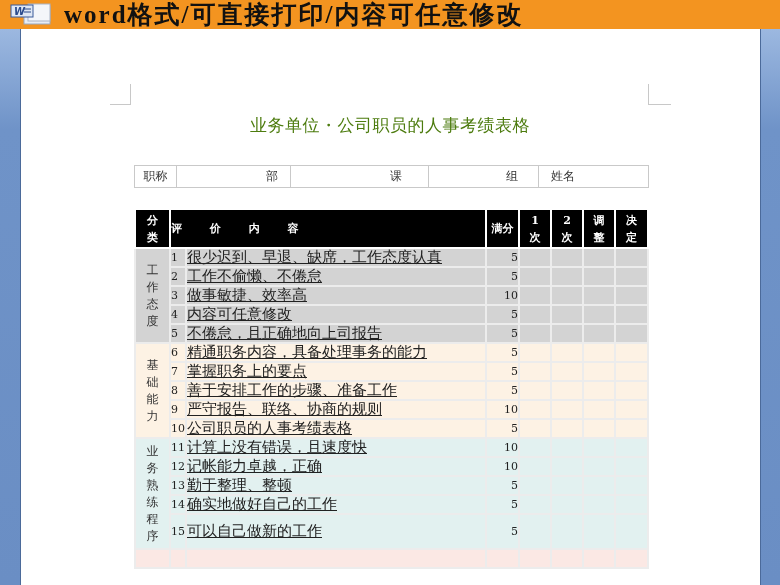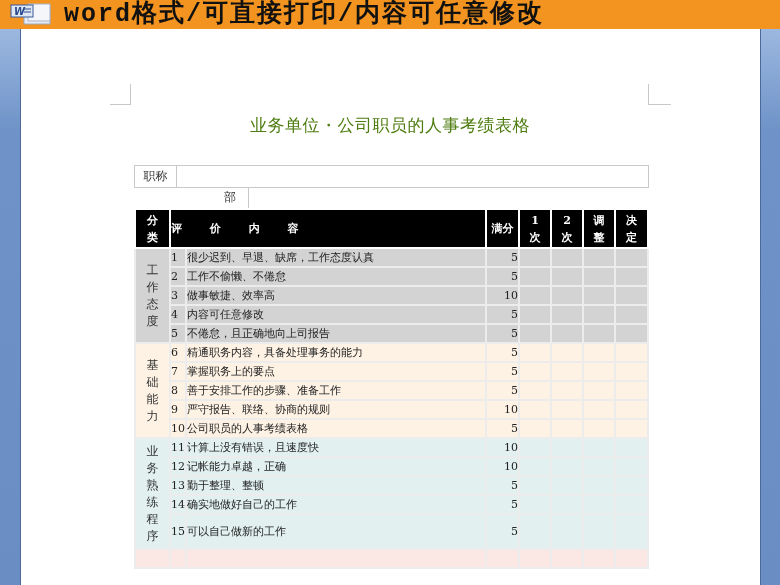--- a/index.html
+++ b/index.html
@@ -11,21 +11,21 @@
   .banner {
     position: absolute; left: 0; top: 0; width: 780px; height: 29px;
     background: #f39420;
     border-bottom: 1px solid #d97a10;
   }
   .banner-icon {
     position: absolute; left: 10px; top: 3px; width: 44px; height: 22px;
   }
   .banner-text {
     position: absolute; left: 64px; top: 0; height: 30px; line-height: 29px;
-    font-family: Liberation Mono, monospace; font-weight: bold;
+    font-family: Liberation Serif, serif; font-weight: bold;
     font-size: 25px; color: #111; letter-spacing: 2px; white-space: nowrap;
   }
   .side-left, .side-right {
     position: absolute; top: 29px; height: 556px;
     background: linear-gradient(180deg, #9cb8e0 0%, #6f93c8 18%, #6a8ec4 100%);
   }
   .side-left { left: 0; width: 20px; border-right: 1px solid #4b6a9a; }
   .side-right { left: 760px; width: 20px; border-left: 1px solid #4b6a9a; }
   .page { position: absolute; left: 21px; top: 29px; width: 739px; height: 556px; background:#fff; }
 
@@ -33,40 +33,40 @@
   .corner-l { left: 110px; top: 84px; width: 20px; height: 20px; border-width: 0 1px 1px 0; }
   .corner-r { left: 648px; top: 84px; width: 22px; height: 20px; border-width: 0 0 1px 1px; }
 
   .title {
     position: absolute; left: 130px; top: 114px; width: 520px; text-align: center;
     font-size: 17px; color: #4d7c0f; letter-spacing: 0.5px;
   }
 
   .info {
     position: absolute; left: 134px; top: 165px; width: 513px; height: 21px;
-    border: 1px solid #c9c9c9; display: flex; font-size: 12px; color: #333; flex-direction: column;
+    border: 1px solid #c9c9c9; display: flex; font-size: 12px; color: #333;
   }
   .info > div { height: 21px; line-height: 21px; border-right: 1px solid #c9c9c9; box-sizing: border-box; }
   .info > div:last-child { border-right: none; }
 
   table.grid {
     position: absolute; left: 134px; top: 208px;
     border-collapse: collapse; table-layout: fixed; width: 513px;
     font-size: 11px; color: #222;
   }
   table.grid td, table.grid th { border: 2px solid #ececec; padding: 0; overflow: hidden; }
   table.grid th {
     background: #000; color: #fff; font-weight: bold; height: 37px; font-size: 11px;
     border-color: #fff;
   }
   .th-stack { display: flex; flex-direction: column; align-items: center; justify-content: center; line-height: 17px; }
   .th-content { letter-spacing: 12px; text-align: left; }
   table.grid td { height: 17px; line-height: 17px; }
   td.num { padding-left: 2px; font-size: 11px; }
-  td.content { padding-left: 3px; font-size: 11px; white-space: nowrap; }
+  td.content { padding-left: 3px; font-size: 15px; white-space: nowrap; text-decoration: underline; }
   td.score { text-align: right; padding-right: 2px; }
   td.cat { text-align: center; vertical-align: middle; font-size: 12px; line-height: 19px; color: #333; }
   .g1 td { background: #d3d3d3; }
   .g2 td { background: #fdf2e4; }
   .g3 td { background: #e2f1f0; }
   .g4 td { background: #fbe8e4; }
   tr.tall td { height: 33px; }
 </style>
 </head>
 <body>

